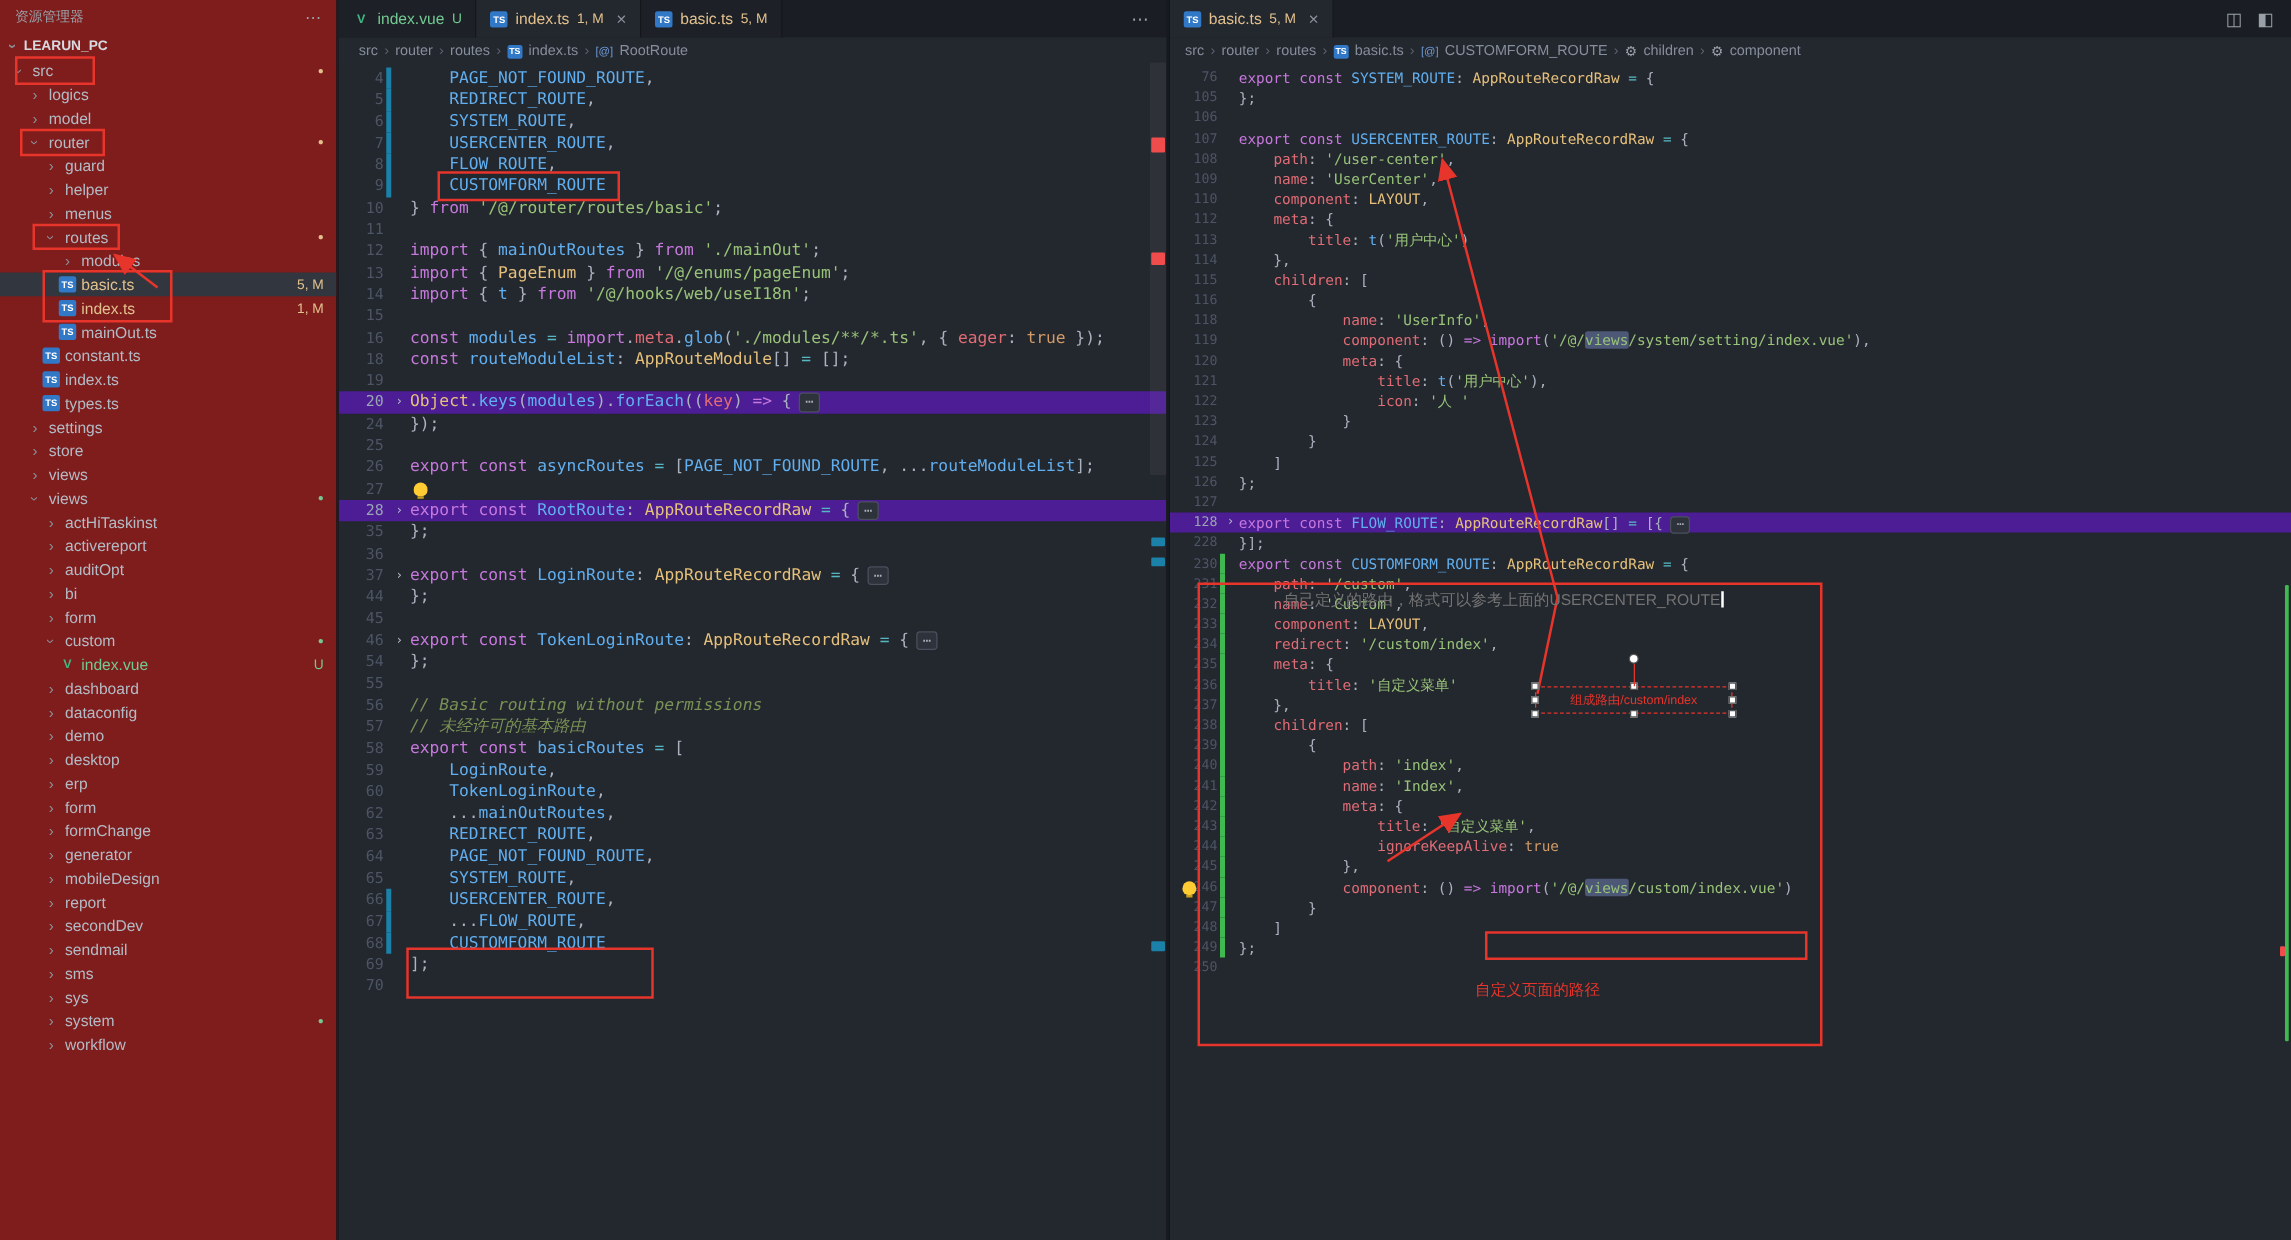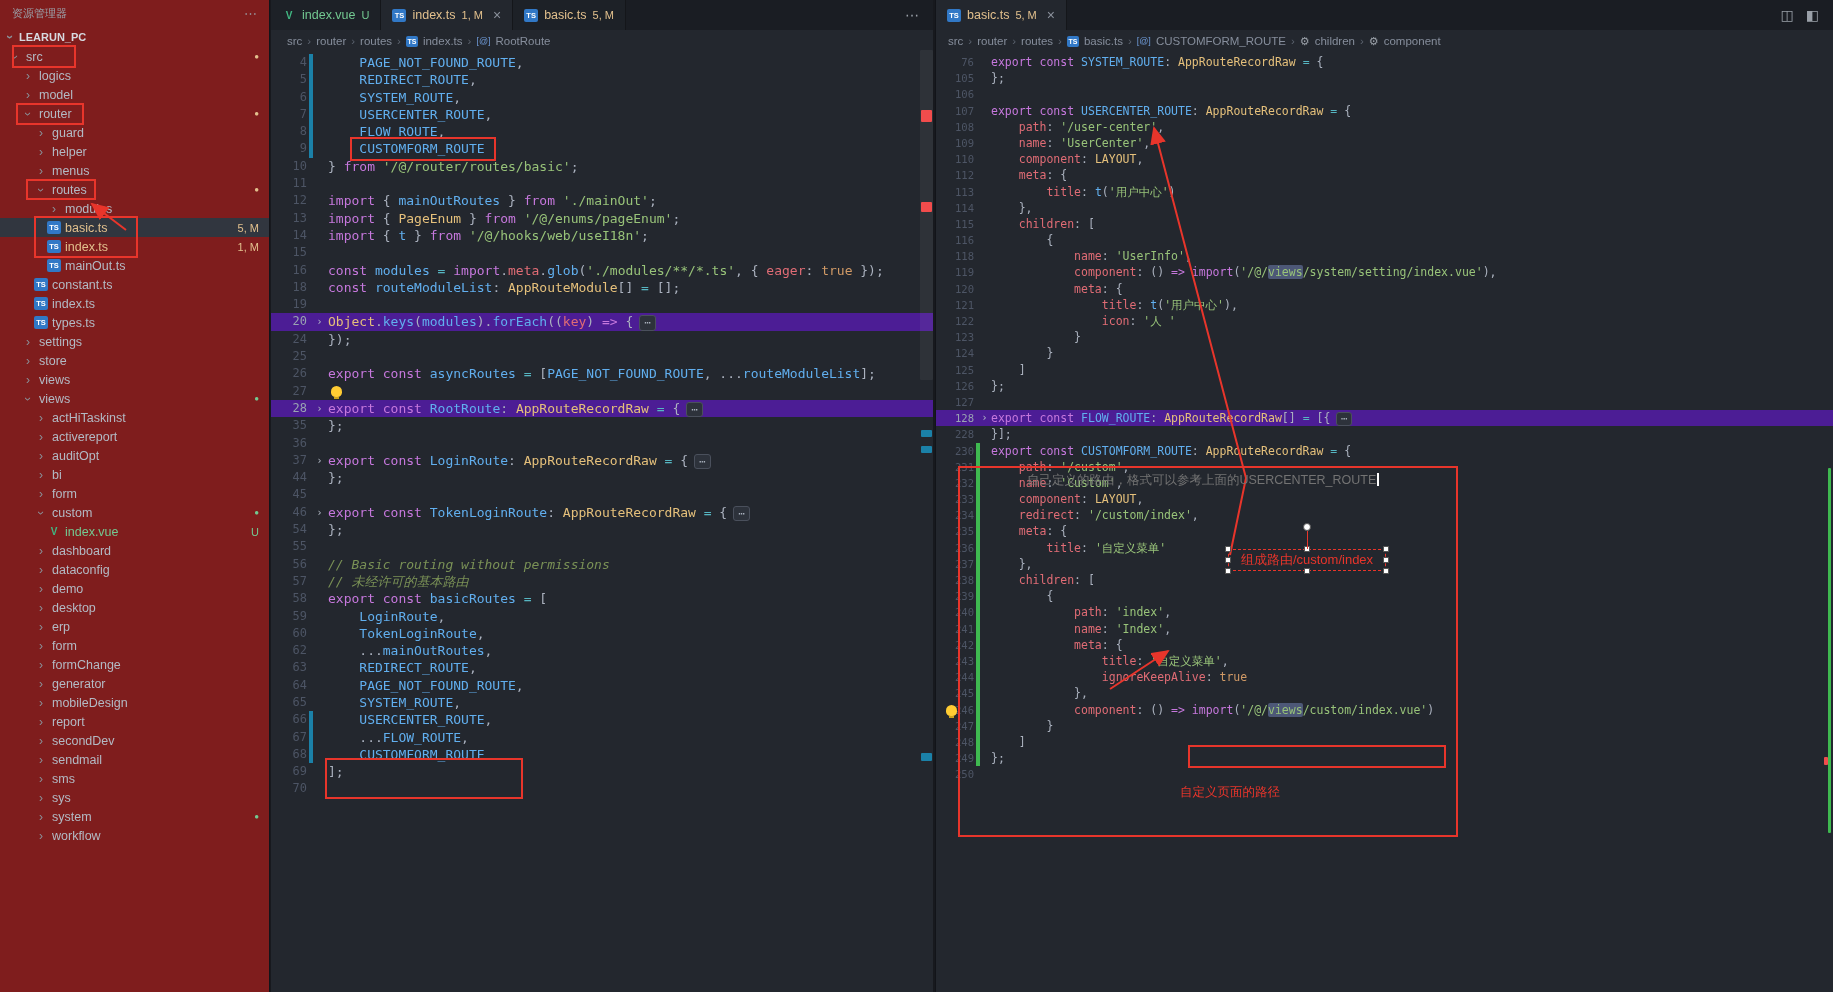--- a/index.html
+++ b/index.html
@@ -72,21 +72,21 @@
   .bulb{position:absolute;top:3px;width:11px;height:11px;border-radius:50% 50% 42% 42%;background:#ffcc33}
   .bulb::after{content:"";position:absolute;left:3px;bottom:-2px;width:5px;height:2px;background:#caa21d}
   .g1 .bulb{left:60px}
   .g2 .bulb{left:10px}
 
   
   #deco,#anno{position:absolute;inset:0;pointer-events:none;z-index:40}
   .rmark{position:absolute;border-radius:1px}
   .abox{position:absolute;border:2px solid #e8352b}
   .atext{position:absolute;color:#e8352b;font-size:12.5px;white-space:pre}
-  .alabel{position:absolute;border:1.5px dashed #e8352b;color:#e8352b;font-size:13px;display:flex;align-items:center;justify-content:center;white-space:nowrap}
+  .alabel{position:absolute;border:1.5px dashed #e8352b;color:#e8352b;font-size:10px;display:flex;align-items:center;justify-content:center;white-space:nowrap}
   .handle{position:absolute;width:6px;height:6px;background:#fff;border:1px solid #555}
   .rotline{position:absolute;width:1px;background:#e8352b}
   .rotdot{position:absolute;width:8px;height:8px;border-radius:50%;background:#fff;border:1px solid #555}
   .cursorbar{display:inline-block;width:1.5px;height:13px;background:#fff;vertical-align:-2px;margin-left:1px}
   #anno-svg{position:absolute;inset:0;pointer-events:none;z-index:39}
 </style>
 </head>
 <body>
 
 <aside class="sidebar">

